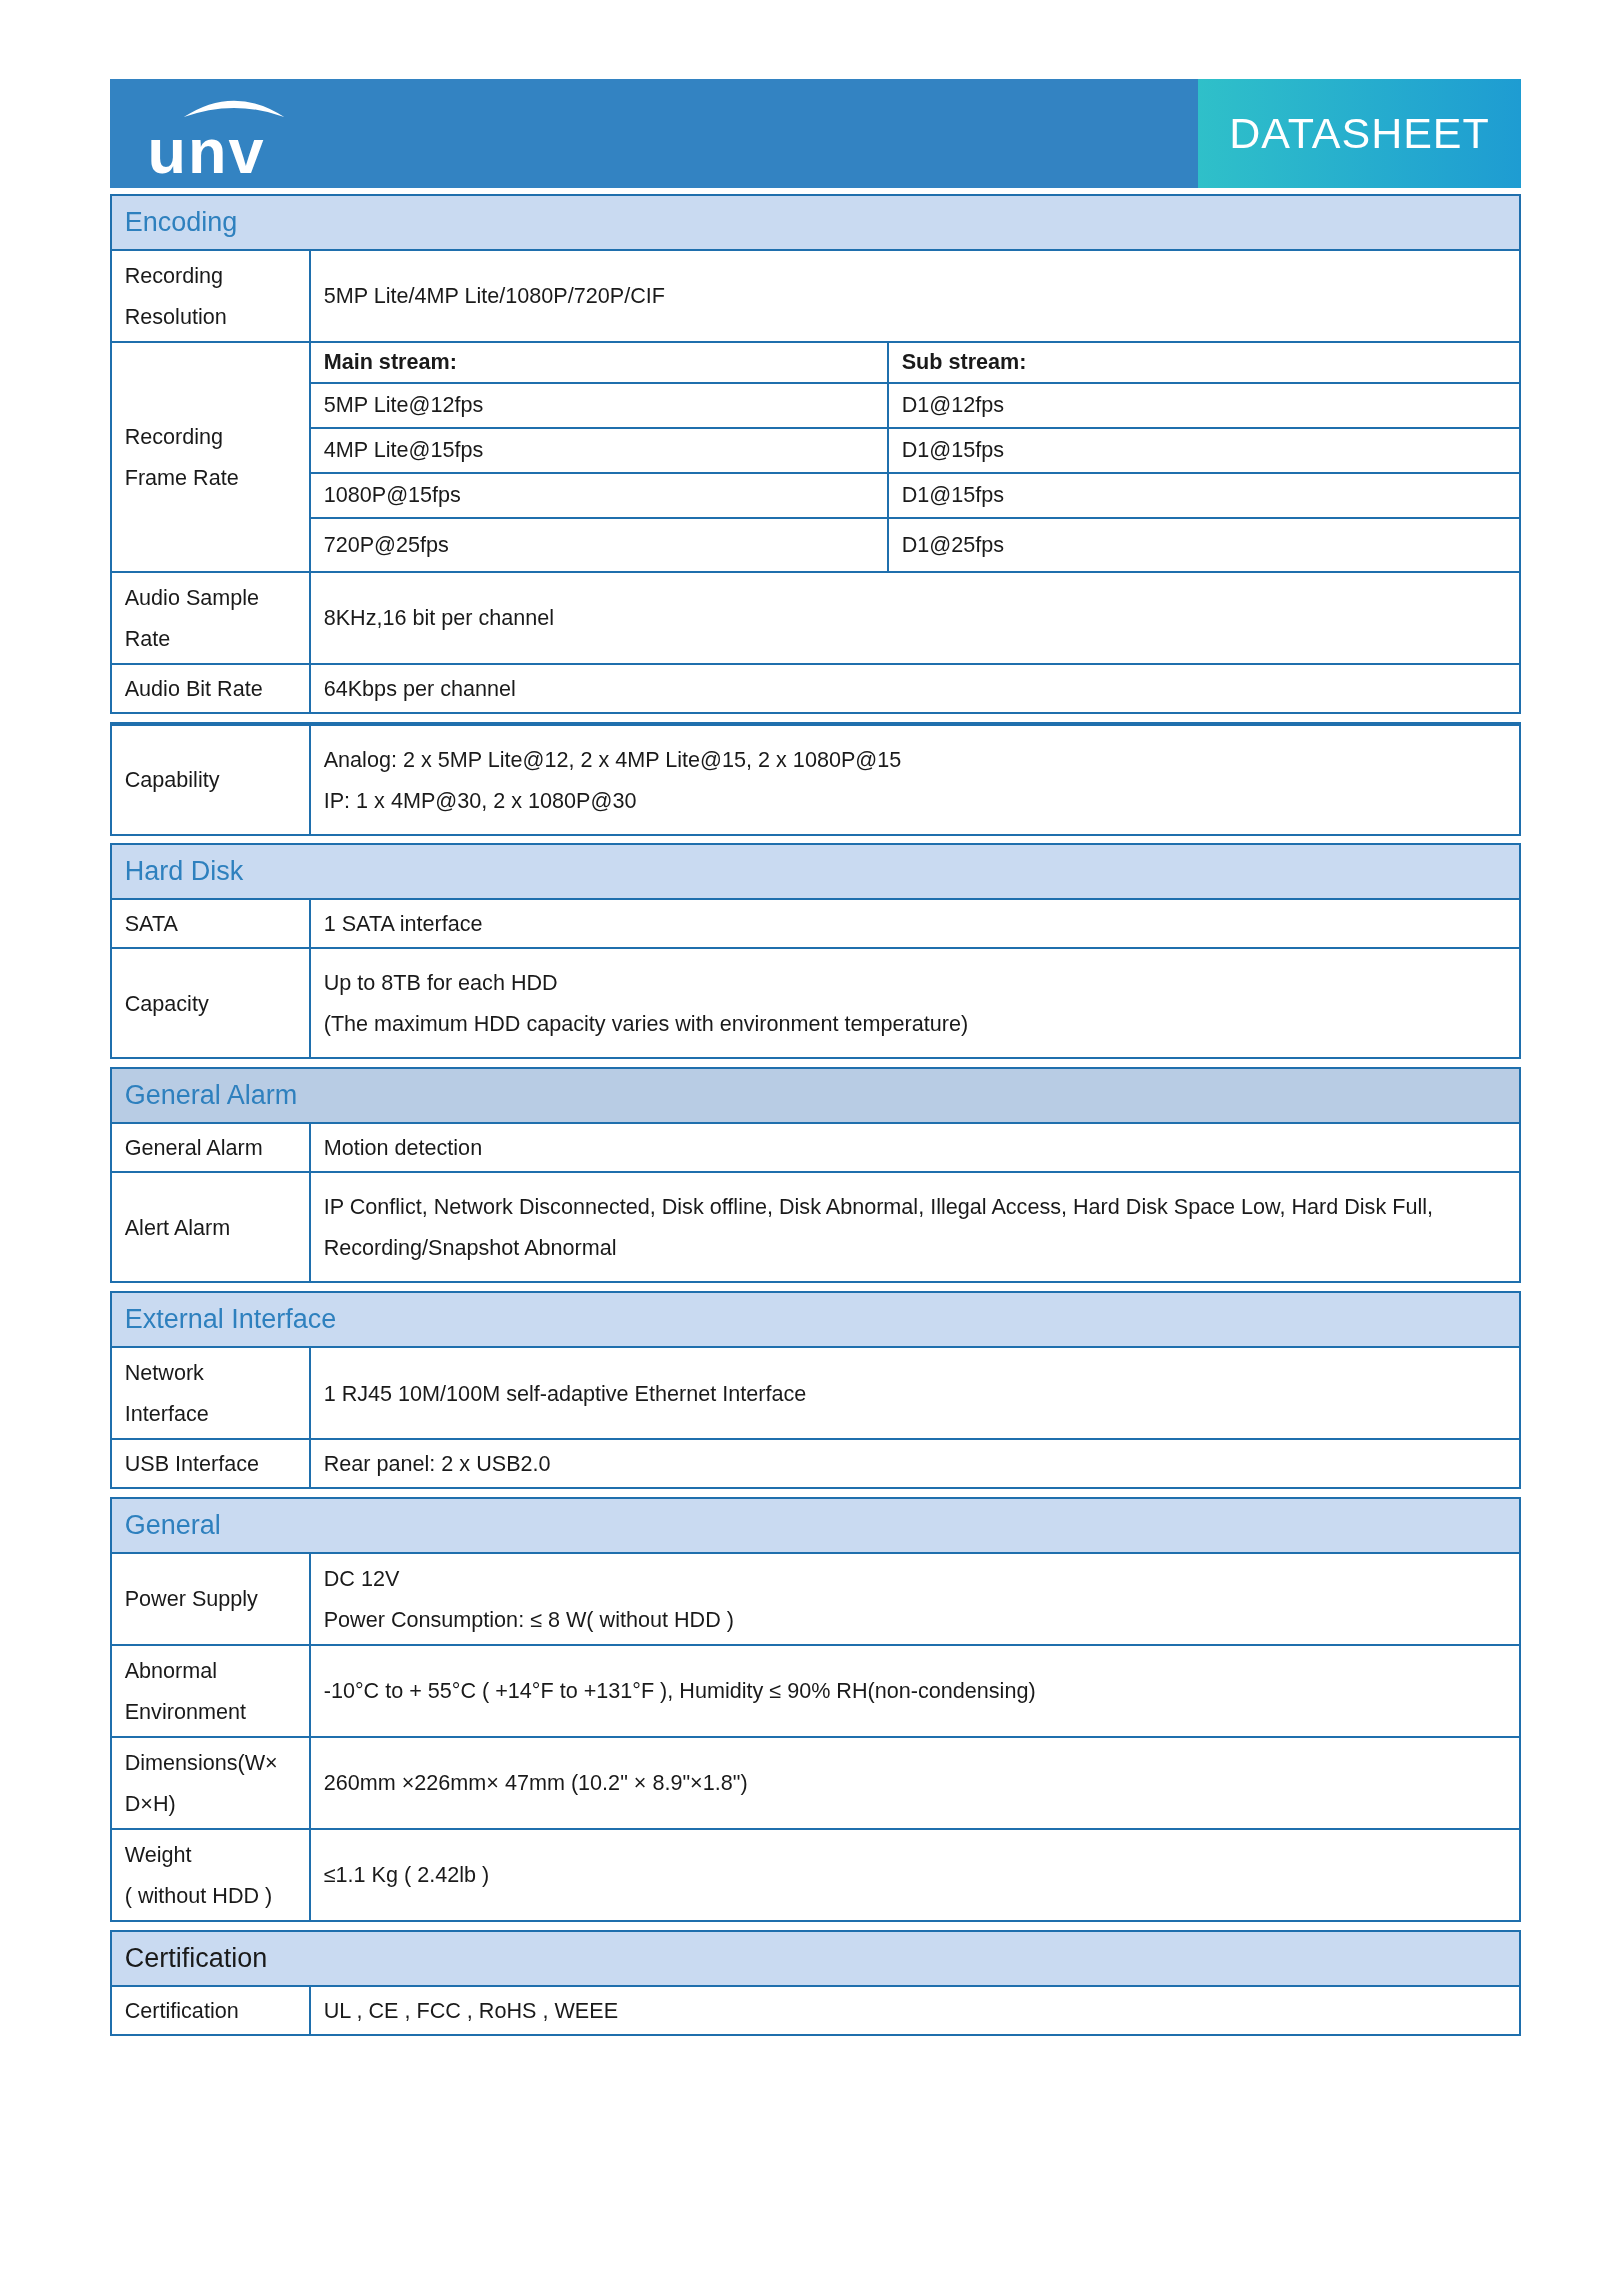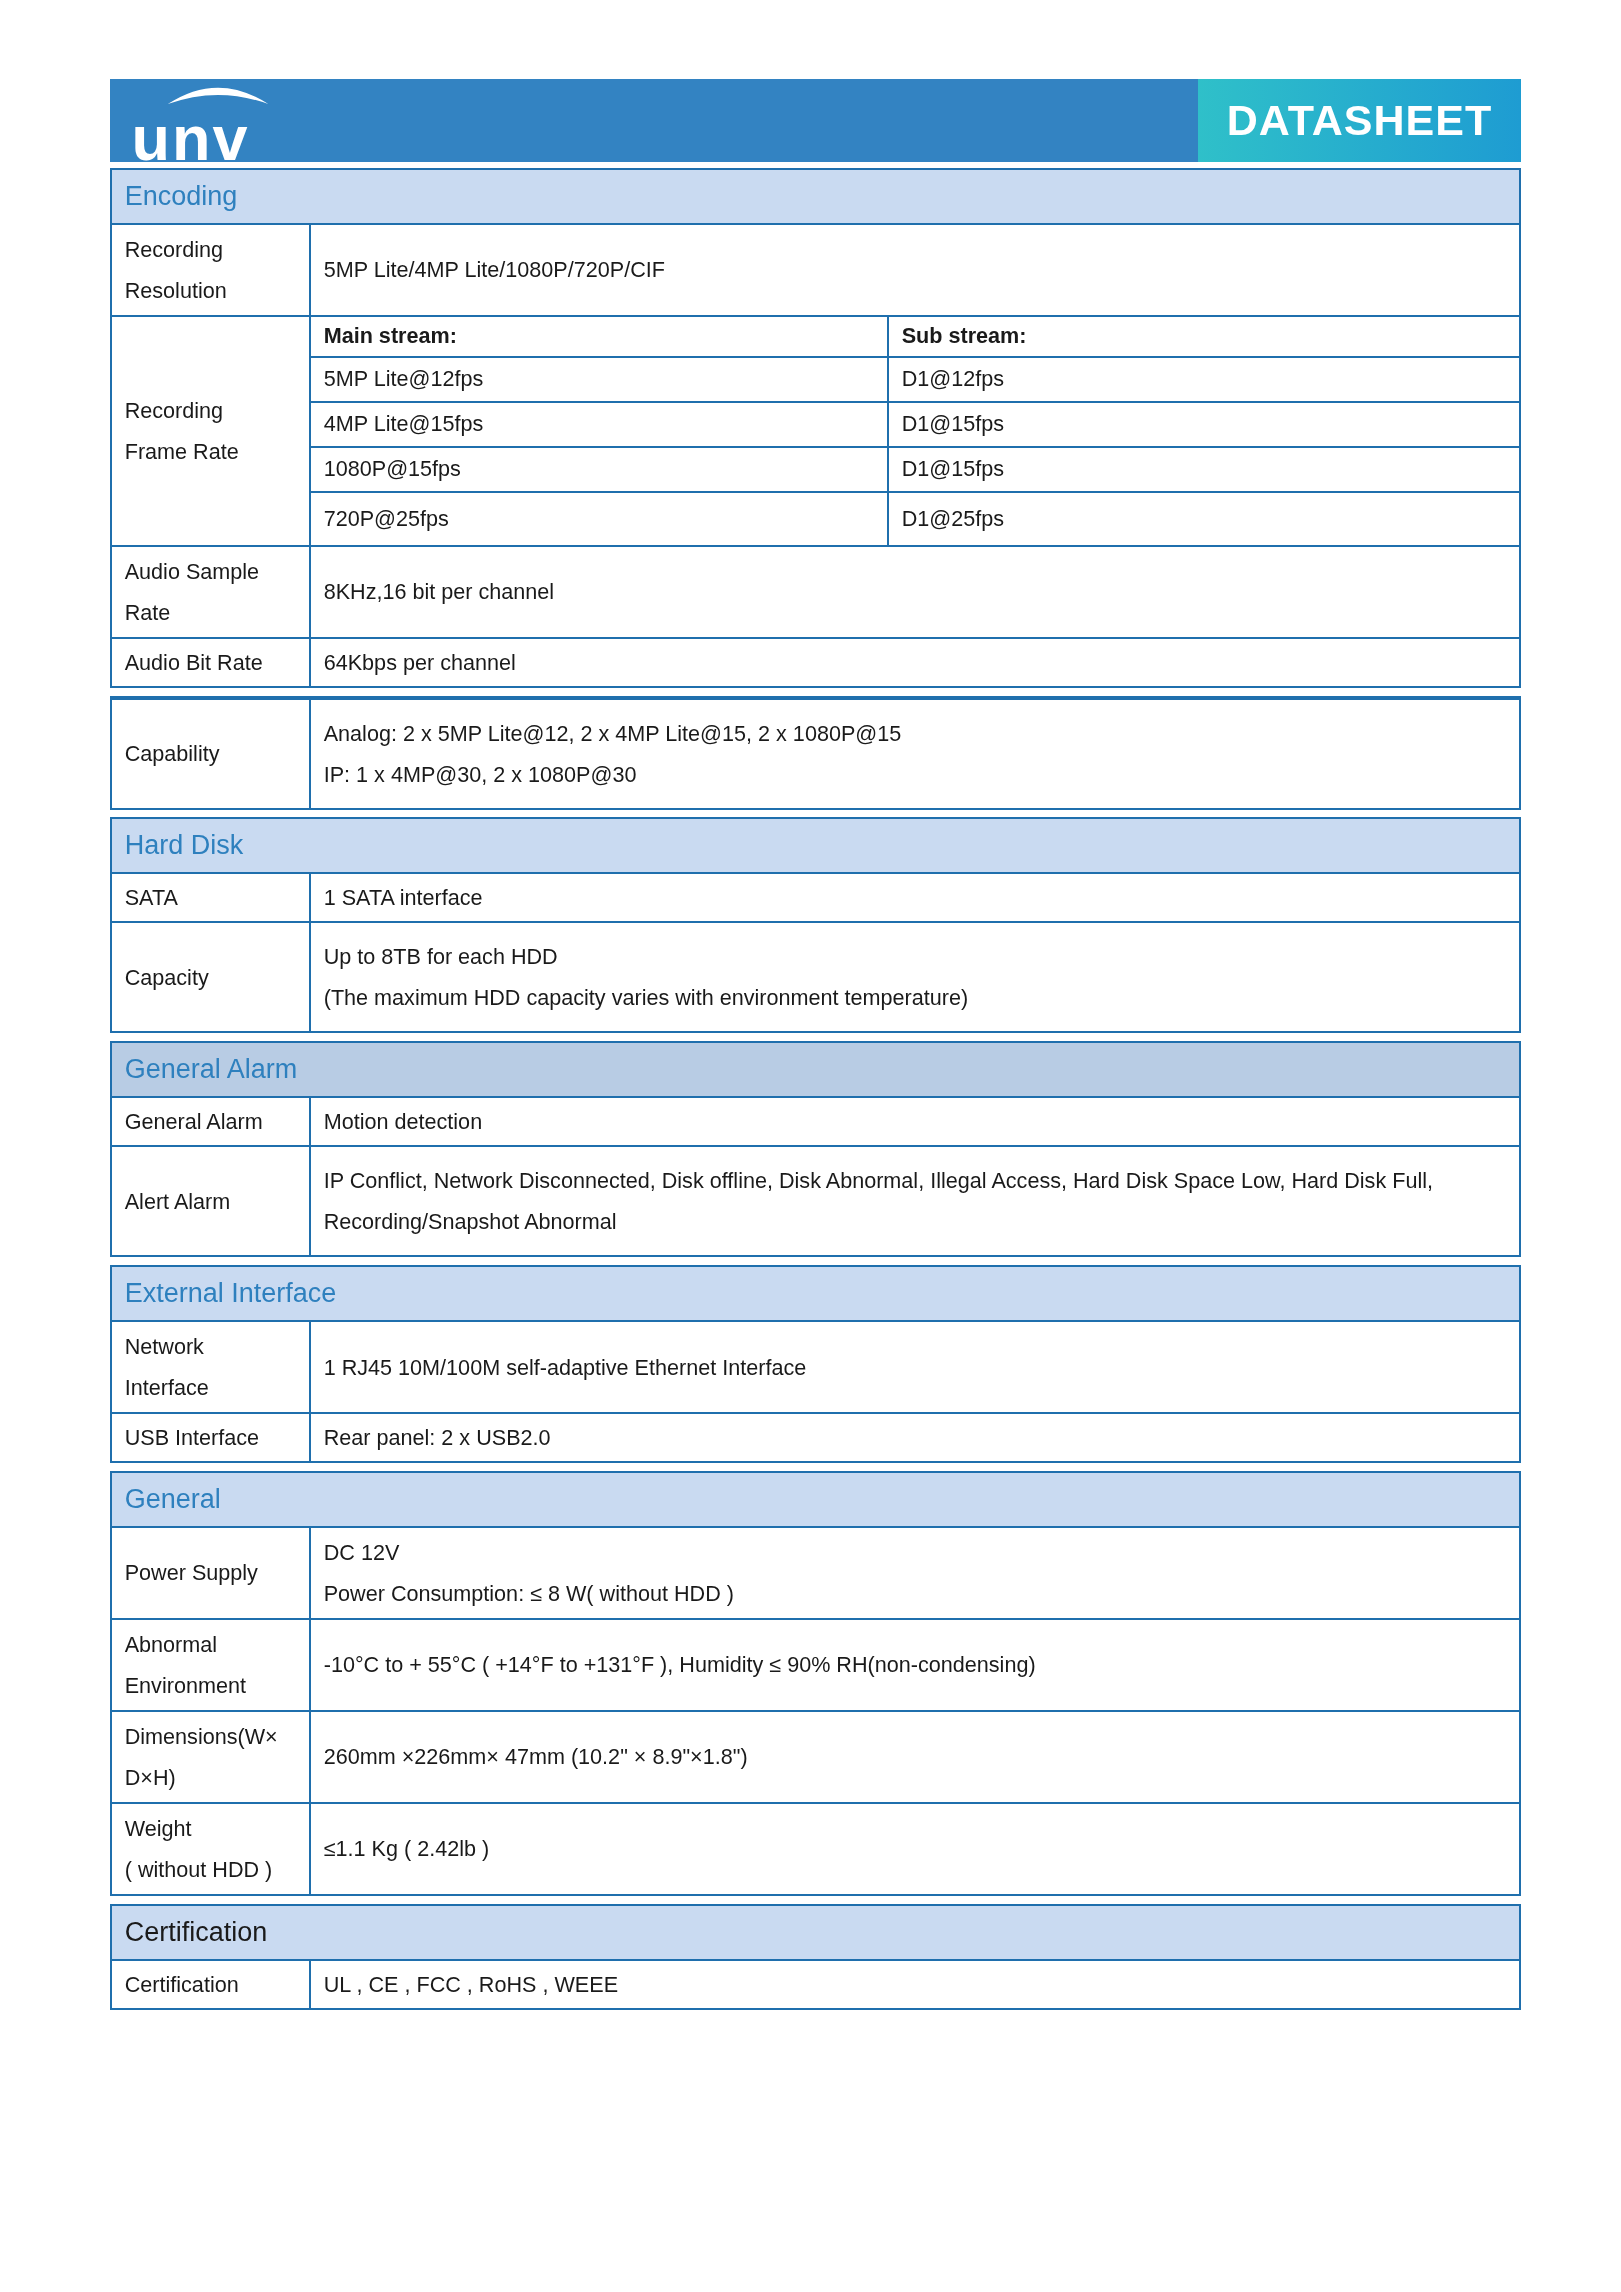--- a/index.html
+++ b/index.html
@@ -7,36 +7,37 @@
     width: 1621px; height: 2293px;
     background: #ffffff;
     font-family: "Liberation Sans", sans-serif;
     color: var(--body-text, #1a1a1a);
     overflow: hidden;
   }
   .content { width: 1411px; margin: 79px 0 0 110px; }
 
   
   .banner {
-    height: 83px;
+    height: 109px;
     background: var(--banner-blue, #3383c2);
     display: flex; align-items: center; justify-content: space-between;
     margin-bottom: 5.9px;
+    padding-left: 16px;
   }
   .logo { position: relative; margin-left: 21.6px; height: 94px; width: 196px; }
   .logo-text {
     position: absolute; left: 0; bottom: -2px;
     color: #ffffff; font-size: 63px; font-weight: bold;
     letter-spacing: 2px; line-height: 1;
   }
   .logo-arc { position: absolute; left: 31px; top: 3.9px; }
   .badge {
     width: 323px; height: 100%;
     background: linear-gradient(to right, var(--badge-teal-start, #2fc0c9), var(--badge-teal-end, #1e9cd2));
-    display: flex; align-items: center; justify-content: center; font-weight: bold;
+    display: flex; align-items: center; justify-content: center;
   }
   .badge-text { color: #ffffff; font-size: 43px; letter-spacing: 1px; }
 
   
   .spec-section { border: 2px solid var(--border-blue, #1f6fad); margin-bottom: 7.8px; background: #fff; }
   .section-header {
     min-height: 53px; display: flex; align-items: center;
     padding: 0 12.7px; box-sizing: border-box;
     background: var(--section-bg, #c9daf1);
     color: var(--section-text, #2e80be);

